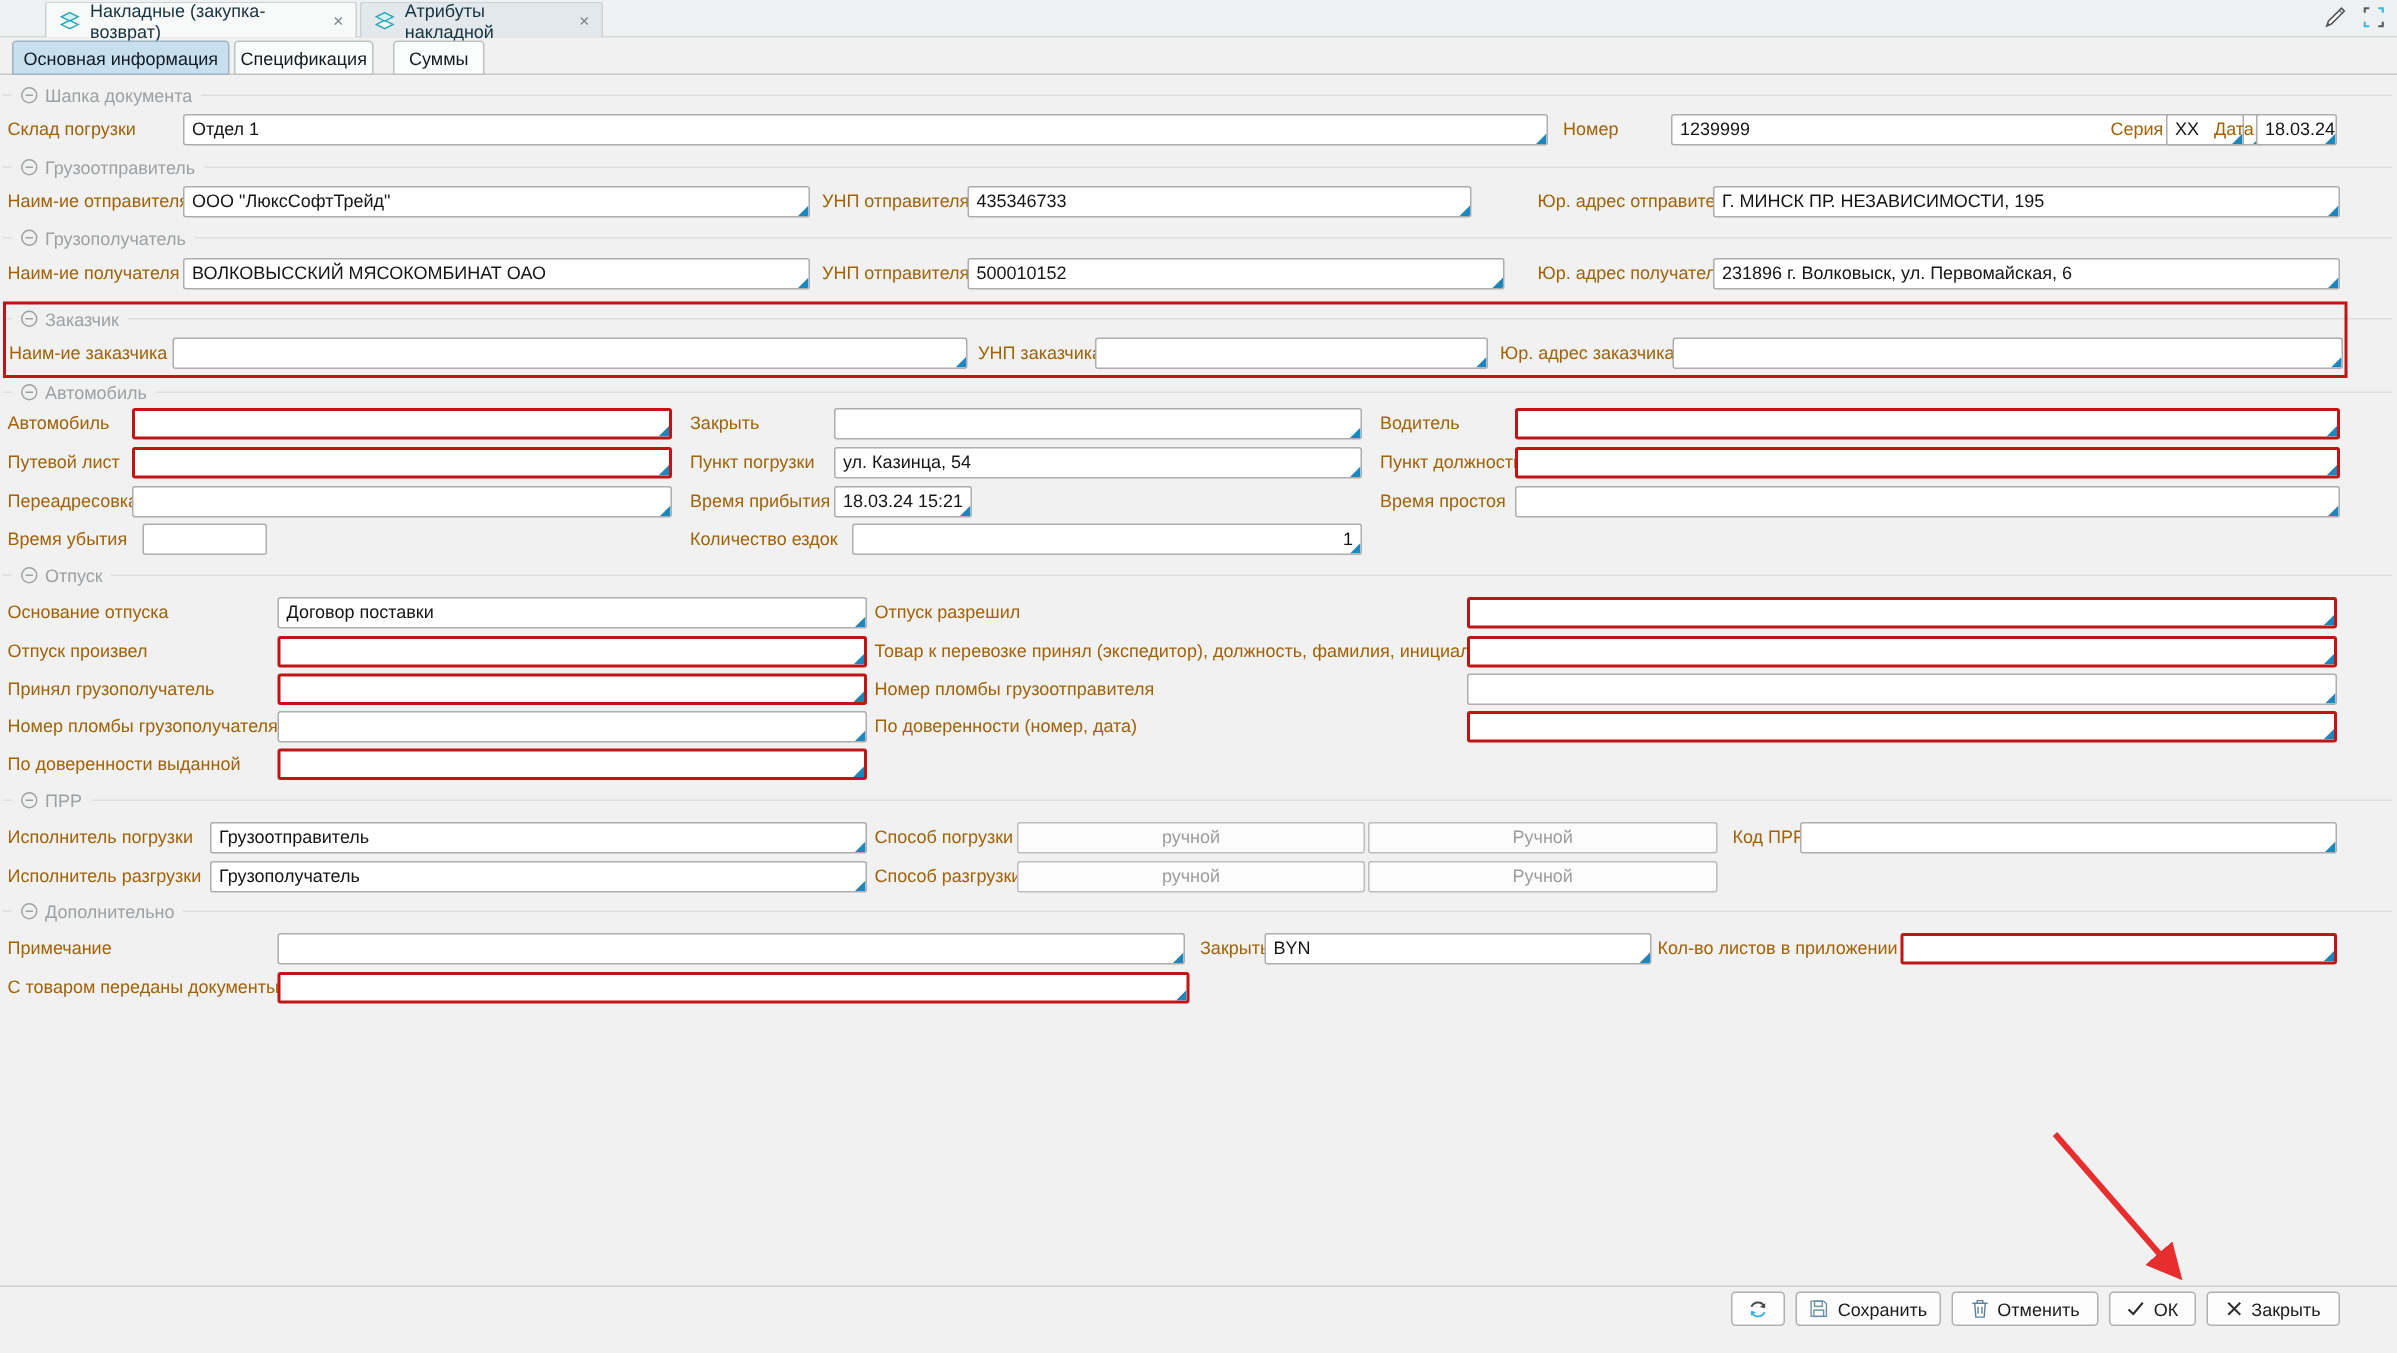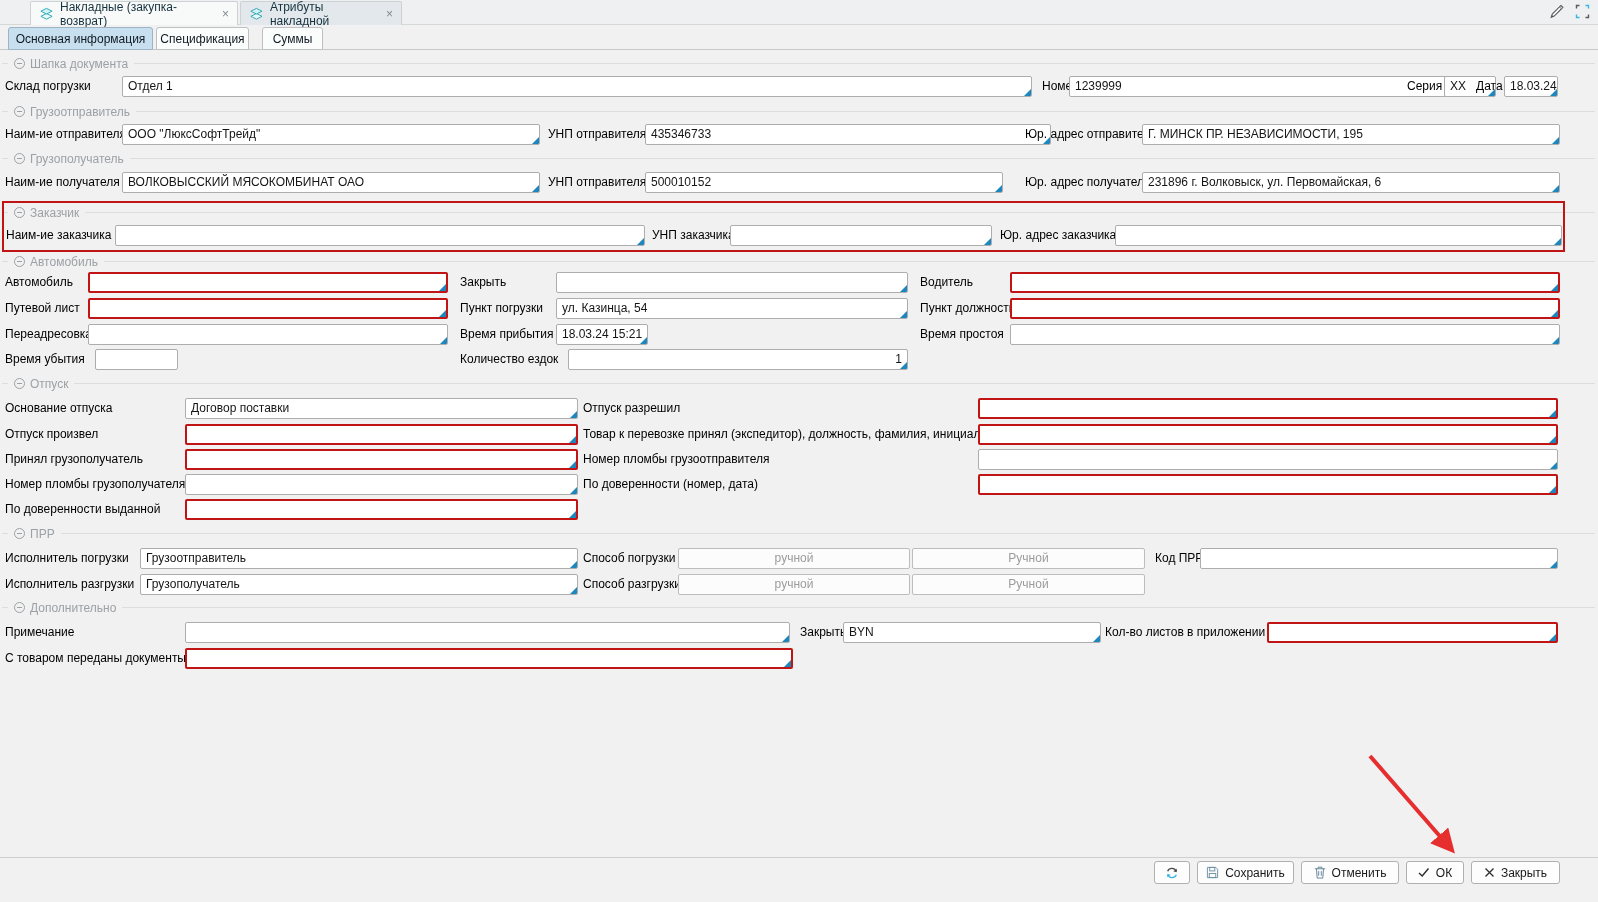--- a/index.html
+++ b/index.html
@@ -23,21 +23,21 @@
 
   
   .sec-line { position:absolute; left:2px; right:3px; border-top:1px solid #dcdddd; }
   .sec-title { position:absolute; display:flex; align-items:center; gap:5px; height:15px; background:#f1f1f2;
                padding:0 6px; color:#9ca1a4; font-size:12px; z-index:2; white-space:nowrap; }
   .collapse-icon { width:11px; height:11px; border:1px solid #9ca1a4; border-radius:50%; position:relative; display:inline-block; flex:0 0 11px; }
   .collapse-icon::before { content:''; position:absolute; left:2px; right:2px; top:4px; border-top:1px solid #9ca1a4; }
 
   
   .row { position:absolute; left:0; width:100%; height:21px; }
-  .lbl { position:absolute; top:0; line-height:21px; font-size:12px; color:#000000; white-space:nowrap; }
+  .lbl { position:absolute; top:0; line-height:21px; font-size:12px; color:#a16207; white-space:nowrap; }
   .field { position:absolute; top:0; height:21px; background:#fff; border:1px solid #adadad; border-radius:2px;
            font-size:12px; line-height:19px; padding:0 5px; color:#151515; white-space:nowrap; overflow:hidden; cursor:text; }
   .field::after { content:''; position:absolute; right:0; bottom:0; width:0; height:0;
                   border-left:7px solid transparent; border-bottom:7px solid #1d86bd; }
   .field.no-tri::after, .field.dis::after { display:none; }
   .field.err { border:2px solid #c11414; line-height:17px; }
   .field.dis { background:#fcfcfc; color:#9c9c9c; text-align:center; border-color:#bdbdbd; }
   .field.right { text-align:right; }
   .err-box { position:absolute; left:2px; width:1563px; border:2px solid #c11414; z-index:1; }
 
@@ -100,37 +100,37 @@
 
   <div class="sec-line" style="top:63px"></div>
   <div class="sec-title" style="top:56px;left:8px">
     <span class="collapse-icon"></span>
       <span>Шапка документа</span>
   </div>
   <div class="row" style="top:76px">
     <span class="lbl" style="left:5px">Склад погрузки</span>
     <div class="field" style="left:122px;width:910px">Отдел 1</div>
     <span class="lbl" style="left:1042px">Номер</span>
-    <div class="field" style="left:1069px;width:396px">1239999</div>
+    <div class="field" style="left:1114px;width:396px">1239999</div>
     <span class="lbl" style="left:1407px">Серия</span>
     <div class="field" style="left:1444px;width:52px">XX</div>
     <span class="lbl" style="left:1476px">Дата</span>
     <div class="field" style="left:1504px;width:54px">18.03.24</div>
   </div>
 
   <div class="sec-line" style="top:111px"></div>
   <div class="sec-title" style="top:104px;left:8px">
     <span class="collapse-icon"></span>
       <span>Грузоотправитель</span>
   </div>
   <div class="row" style="top:124px">
     <span class="lbl" style="left:5px">Наим-ие отправителя</span>
     <div class="field" style="left:122px;width:418px">ООО "ЛюксСофтТрейд"</div>
     <span class="lbl" style="left:548px">УНП отправителя</span>
-    <div class="field" style="left:645px;width:406px">435346733</div>
+    <div class="field" style="left:645px;width:336px">435346733</div>
     <span class="lbl" style="left:1025px">Юр. адрес отправителя</span>
     <div class="field" style="left:1142px;width:418px">Г. МИНСК ПР. НЕЗАВИСИМОСТИ, 195</div>
   </div>
 
   <div class="sec-line" style="top:158px"></div>
   <div class="sec-title" style="top:151px;left:8px">
     <span class="collapse-icon"></span>
       <span>Грузополучатель</span>
   </div>
   <div class="row" style="top:172px">

